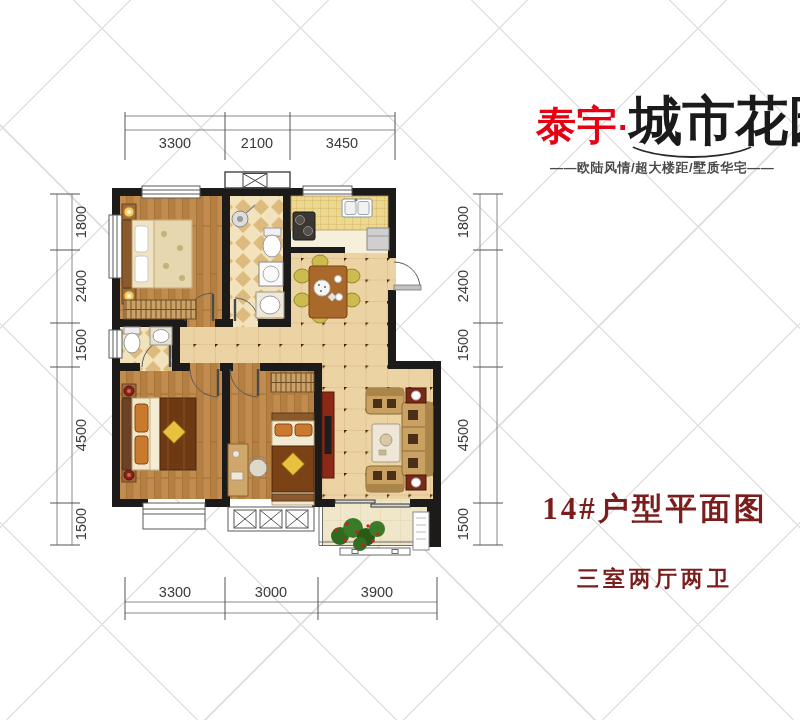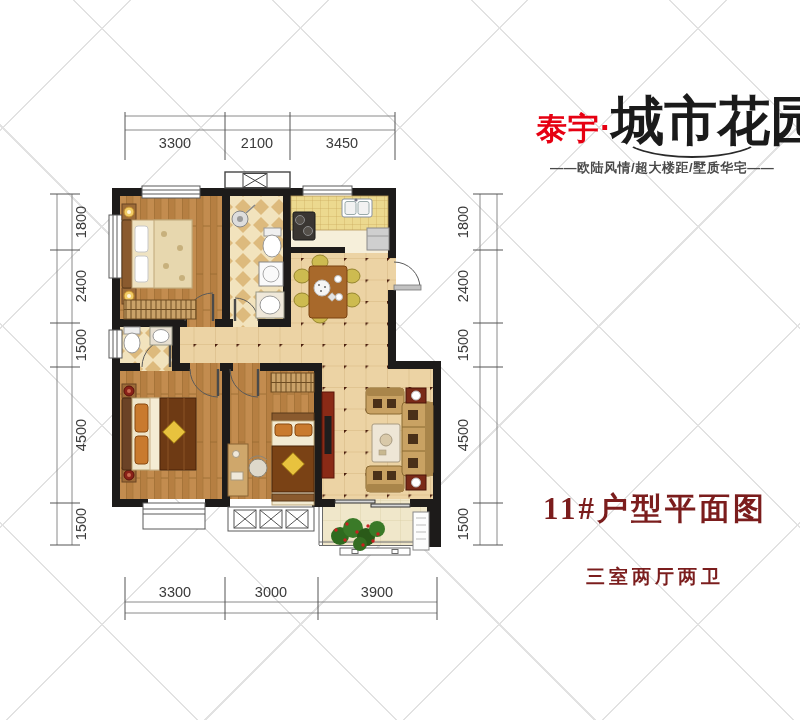--- a/index.html
+++ b/index.html
@@ -7,28 +7,28 @@
     position:relative;width:800px;height:720px;overflow:hidden;background:#ffffff;
     background-image:
       repeating-linear-gradient(45deg, rgba(0,0,0,0) 0px, rgba(0,0,0,0) 139px, #e2e2e2 139px, #e2e2e2 140.5px),
       repeating-linear-gradient(-45deg, rgba(0,0,0,0) 0px, rgba(0,0,0,0) 139px, #e2e2e2 139px, #e2e2e2 140.5px);
     font-family:"Liberation Sans","DejaVu Sans",sans-serif;
   }
   .plan-svg{position:absolute;left:0;top:0;}
   svg text.dim{font-size:14.5px;fill:#3a3a3a;font-family:"Liberation Sans","DejaVu Sans",sans-serif;}
   .logo{position:absolute;left:536px;top:94px;width:240px;line-height:1;}
   .logo-line{white-space:nowrap;position:relative;}
-  .logo-brand{color:#e60012;font-size:31px;font-weight:bold;letter-spacing:1px;font-family:"Liberation Sans",sans-serif;}
+  .logo-brand{color:#e60012;font-size:40px;font-weight:bold;letter-spacing:1px;font-family:"Liberation Sans",sans-serif;}
   .logo-dot{color:#e60012;font-size:34px;font-weight:bold;}
   .logo-name{color:#1a1a1a;font-size:53px;font-weight:bold;letter-spacing:0px;font-family:"DejaVu Sans",sans-serif;}
   .logo-swoosh{position:absolute;left:86px;top:20px;width:136px;height:40px;border:2px solid transparent;border-bottom:2px solid #2a2a2a;border-radius:50%;pointer-events:none;}
   .logo-tagline{margin-top:14px;margin-left:14px;color:#4a4a4a;font-size:13px;letter-spacing:0.5px;white-space:nowrap;font-weight:bold;}
   .info{position:absolute;left:530px;top:488px;width:250px;text-align:center;color:#7b1d1d;font-family:"Liberation Serif","DejaVu Serif",serif;}
   .info-title{font-size:31px;font-weight:bold;letter-spacing:3px;white-space:nowrap;}
-  .info-rooms{font-size:19px;font-weight:bold;letter-spacing:4px;margin-top:34px;white-space:nowrap;}
+  .info-rooms{font-size:22px;font-weight:bold;letter-spacing:4px;margin-top:34px;white-space:nowrap;}
   .info-area{font-size:23px;font-weight:bold;letter-spacing:1px;margin-top:12px;white-space:nowrap;}
 </style>
 </head>
 <body>
 
 <div class="canvas">
 
   <svg class="plan-svg" width="800" height="720" viewBox="0 0 800 720">
     <defs>
       <pattern id="wood" width="14" height="84" patternUnits="userSpaceOnUse">
@@ -422,17 +422,17 @@
 
   <div class="logo">
     <div class="logo-line">
       <span class="logo-brand">泰宇</span><span class="logo-dot">·</span><span class="logo-name">城市花园</span>
       <div class="logo-swoosh"></div>
     </div>
     <div class="logo-tagline">——欧陆风情/超大楼距/墅质华宅——</div>
   </div>
 
   <div class="info">
-    <div class="info-title">11#户型平面图</div>
+    <div class="info-title">14#户型平面图</div>
     <div class="info-rooms">三室两厅两卫</div>
   </div>
 
 </div>
 
 </body></html>

